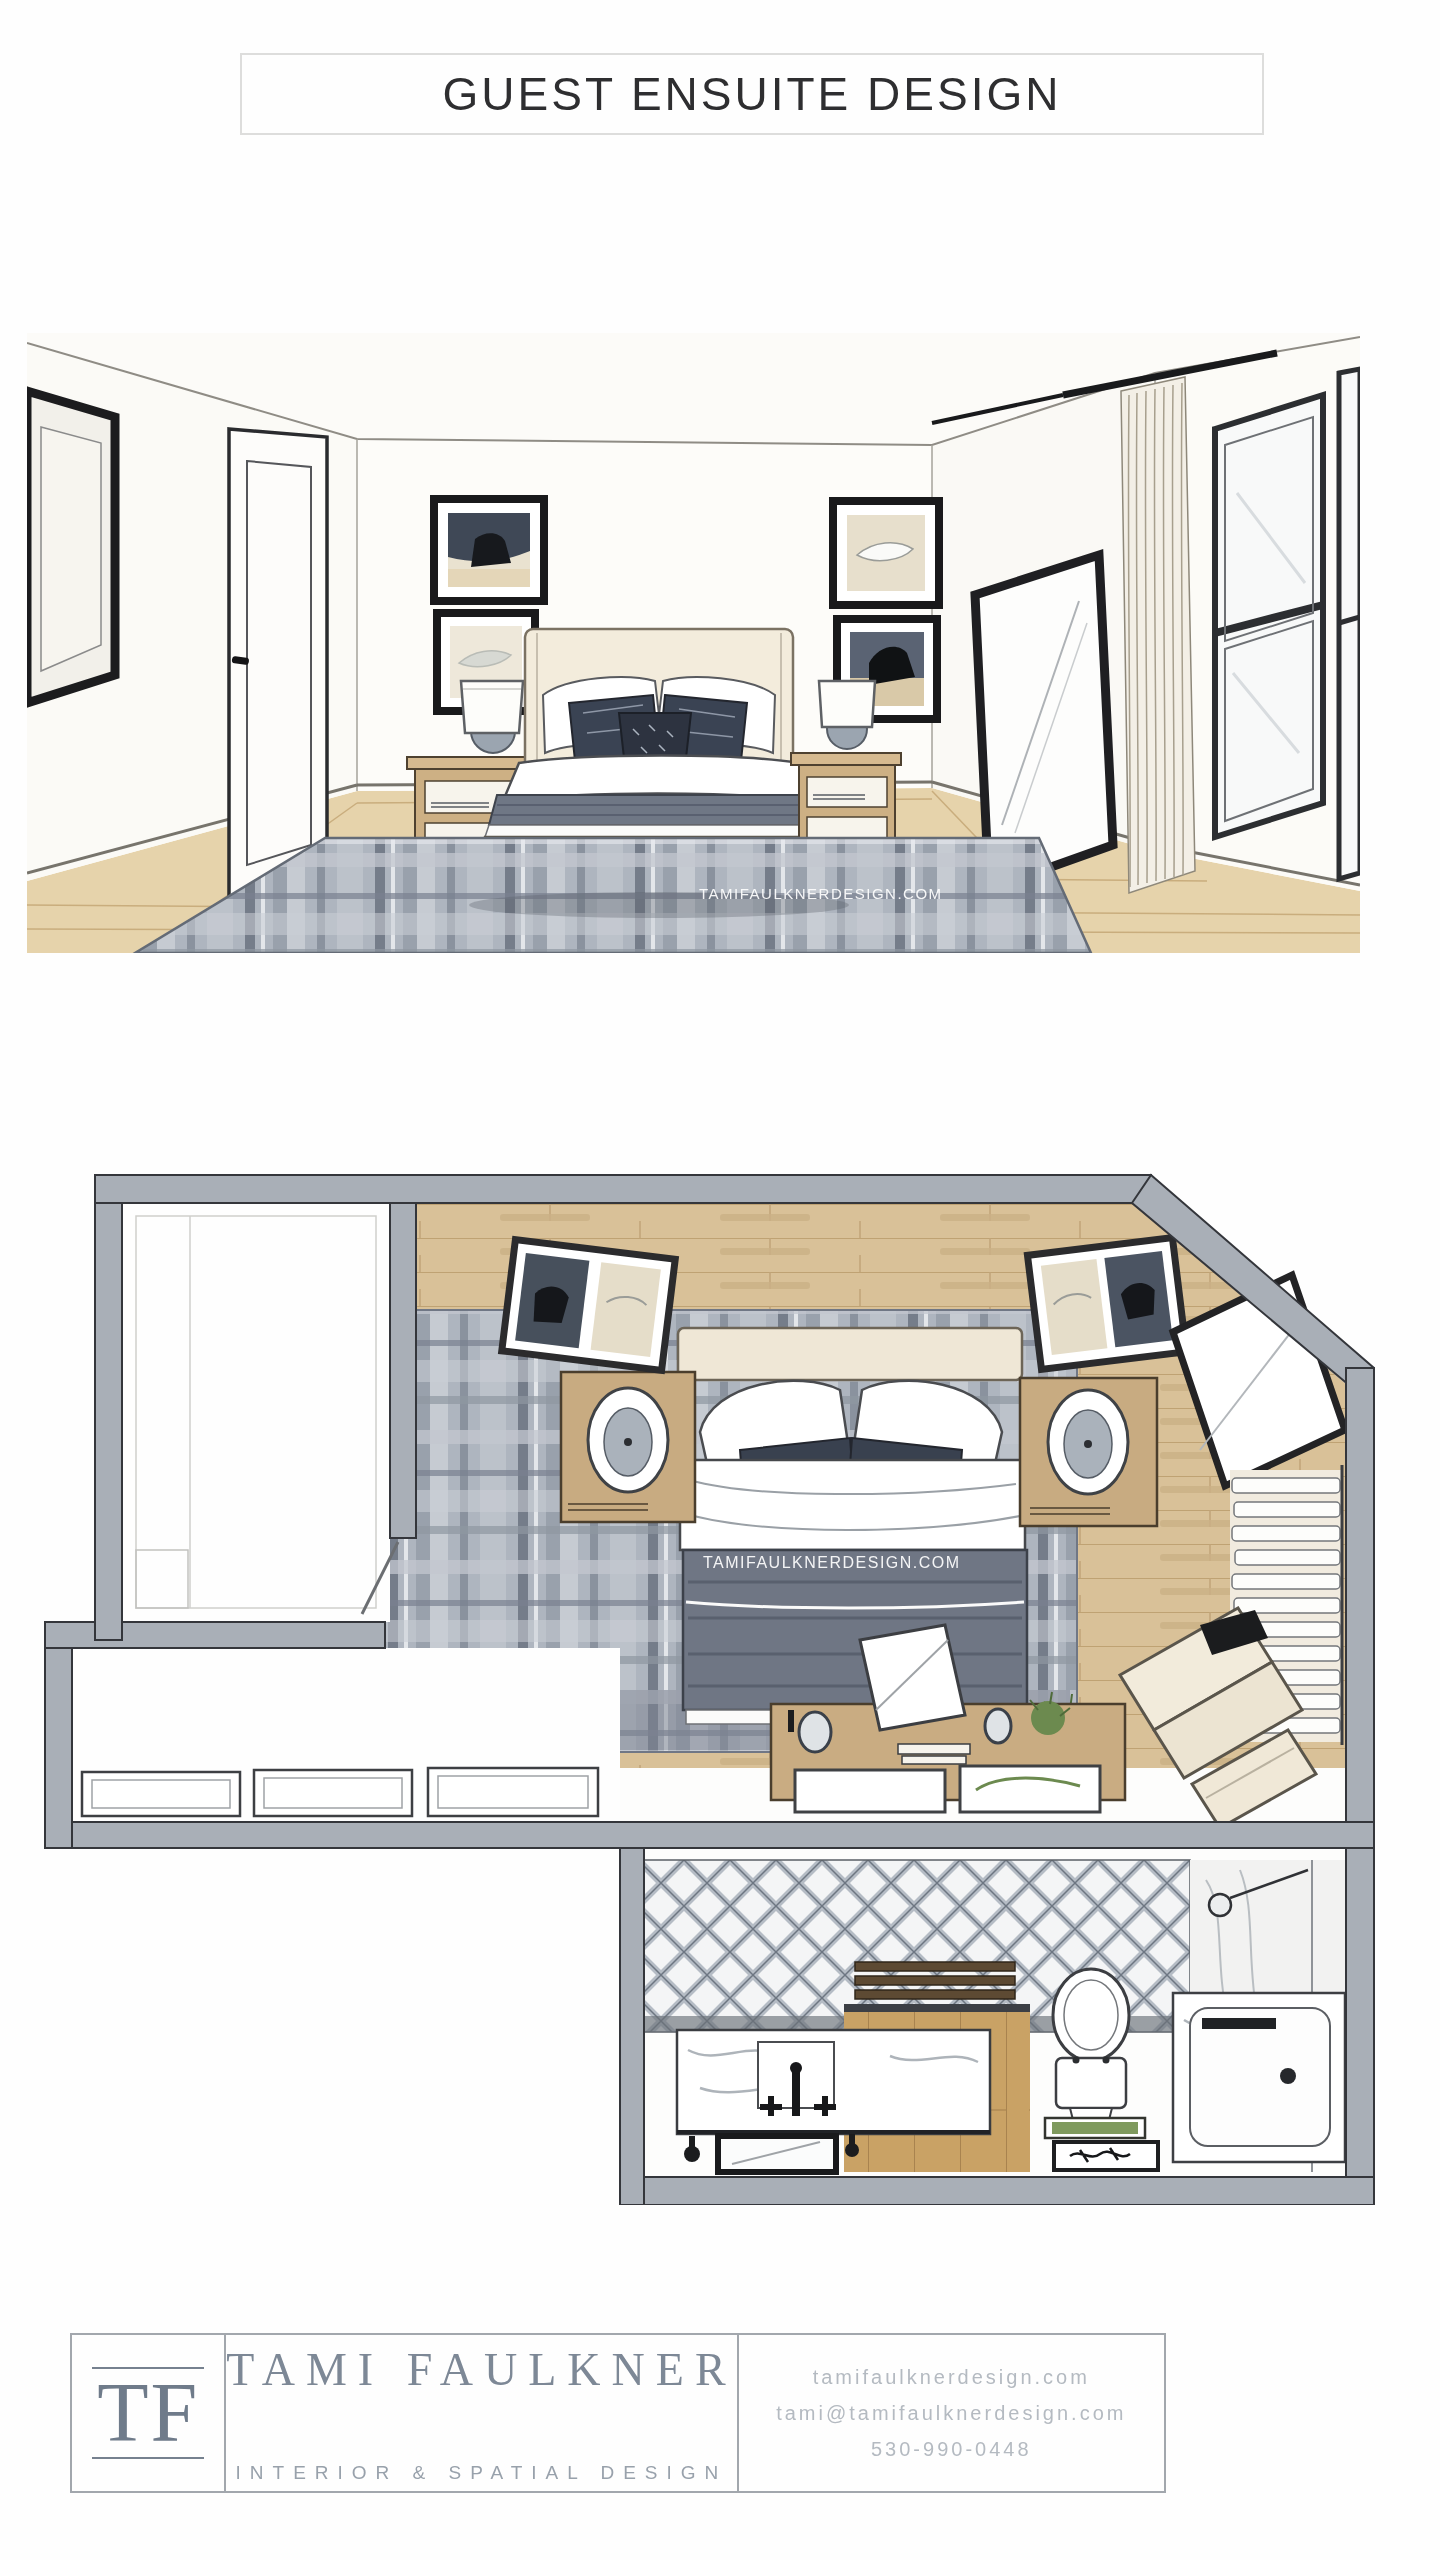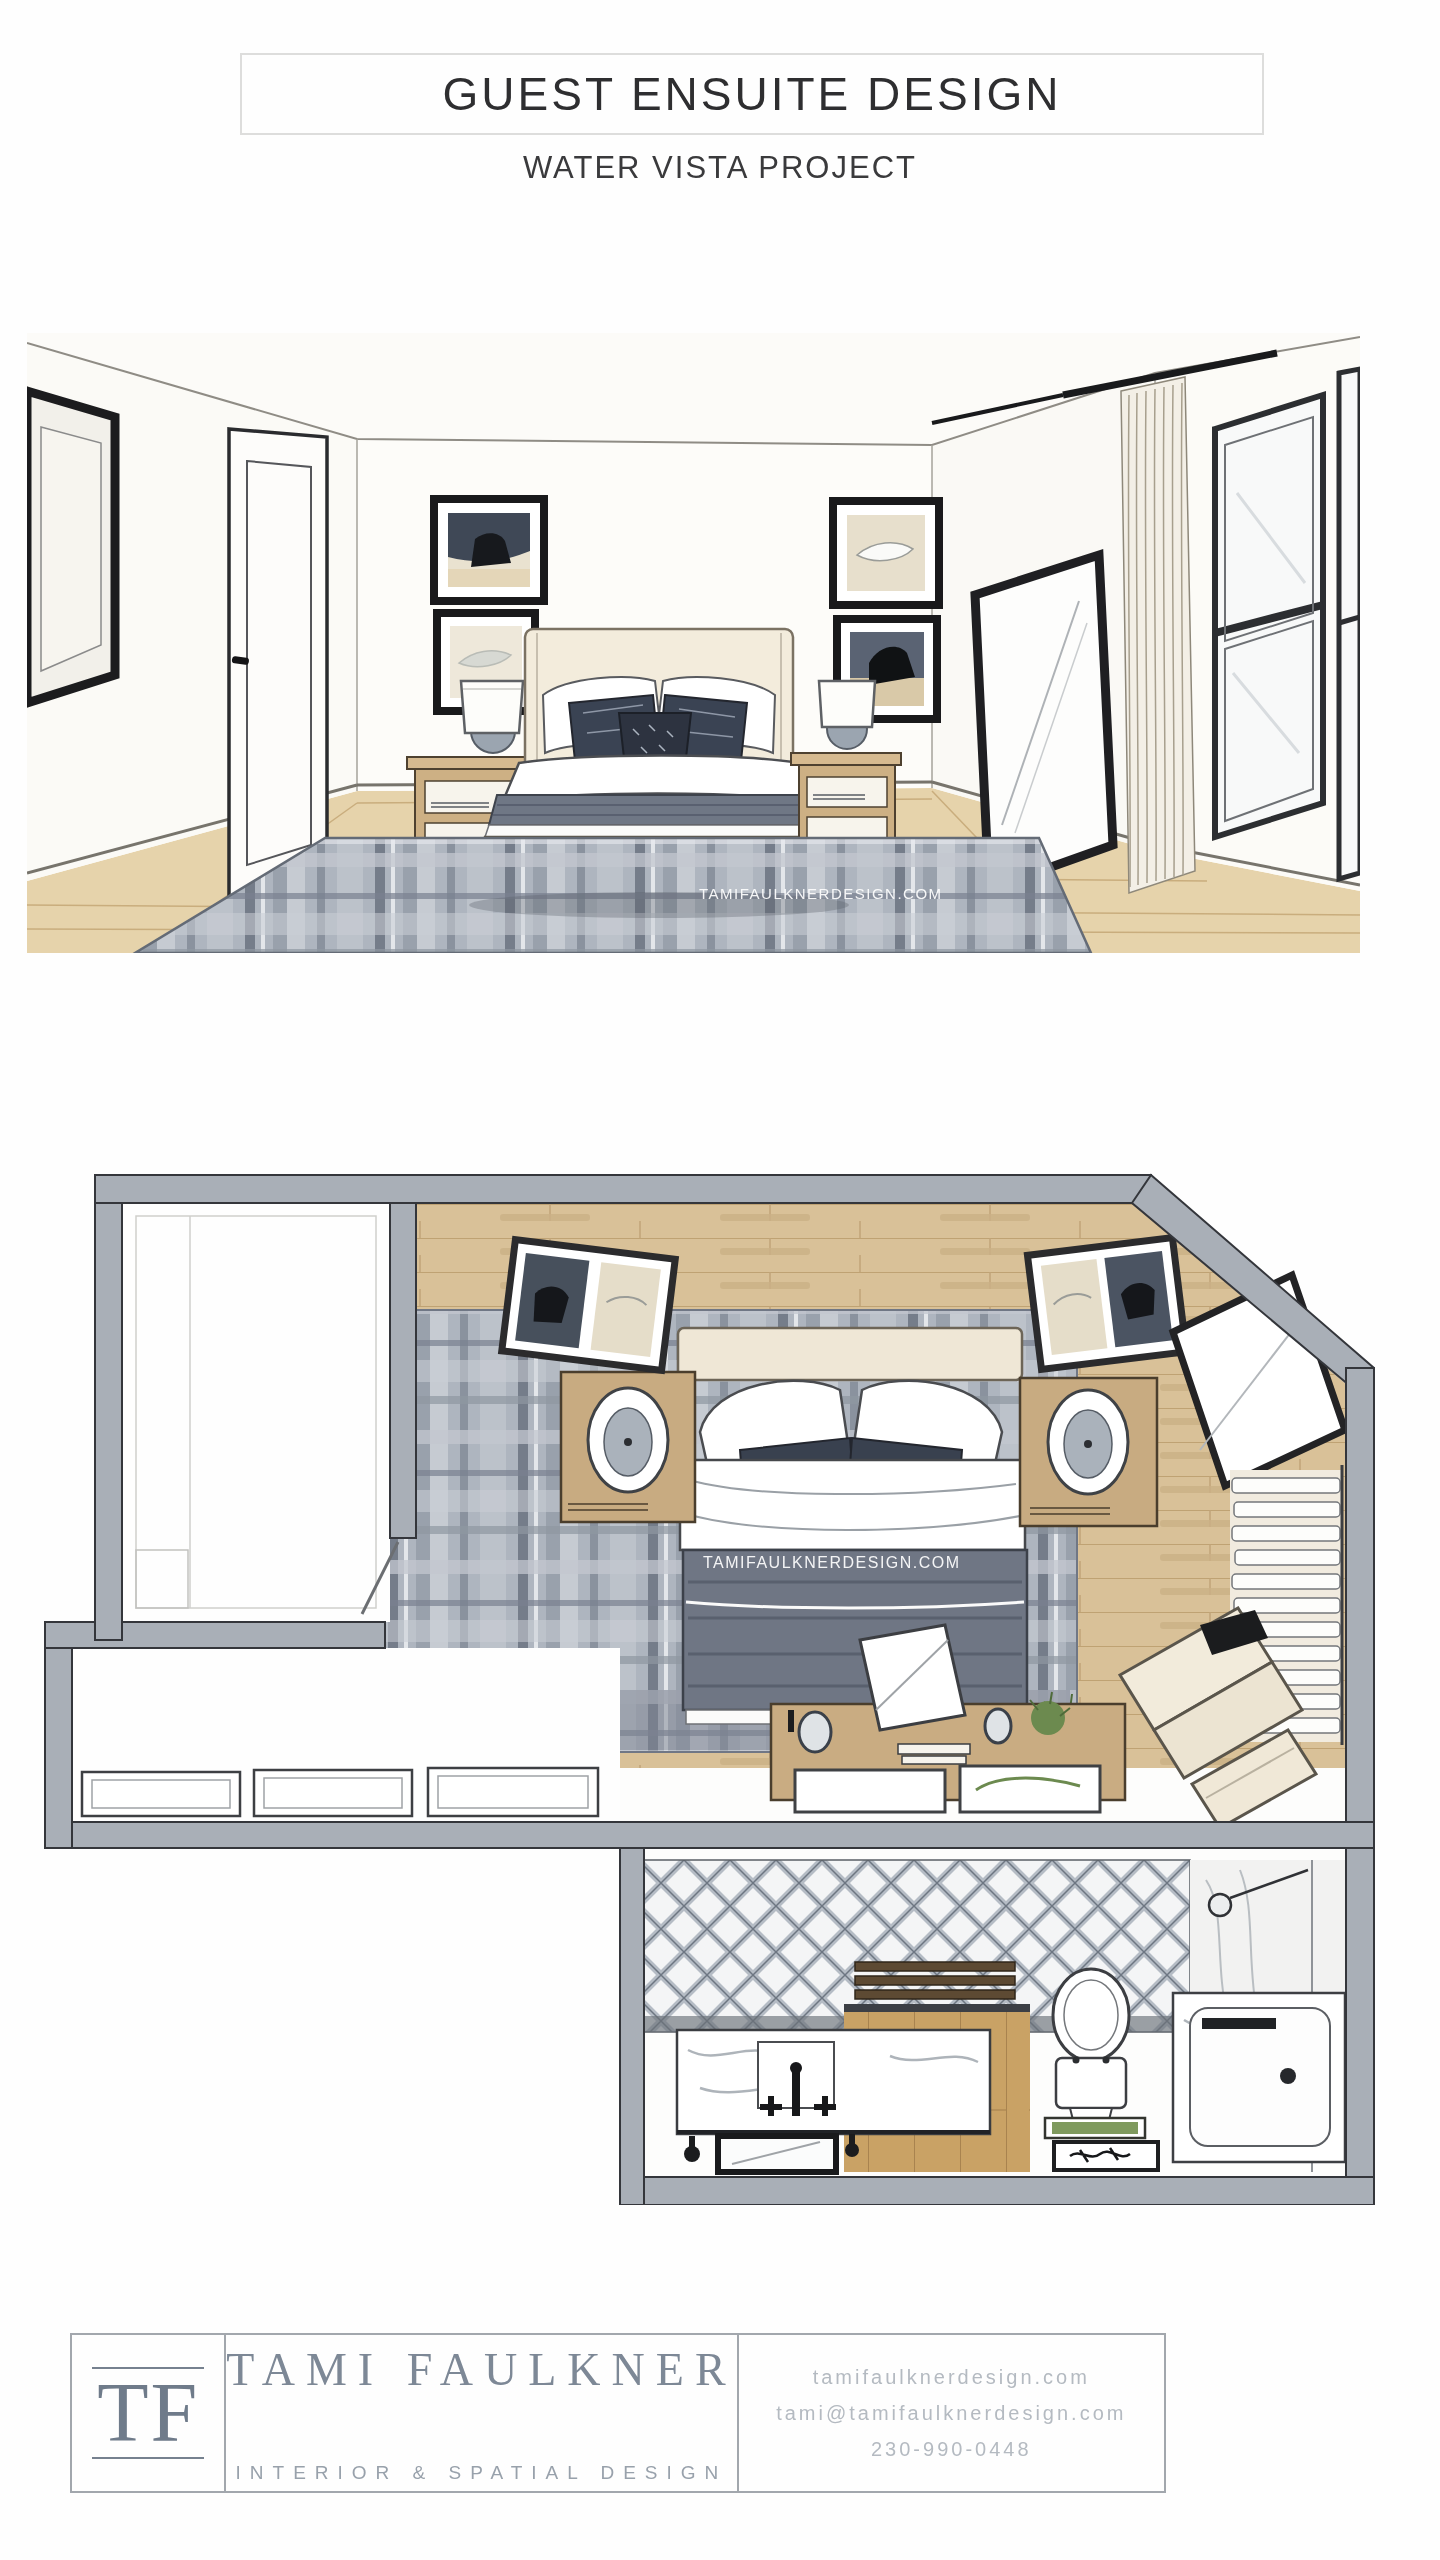--- a/index.html
+++ b/index.html
@@ -30,21 +30,20 @@
   .f-contact{font-size:20px;color:#b4bac1;letter-spacing:3px;white-space:nowrap;}
 </style>
 </head>
 <body>
 
 <div class="page">
 
   <div class="title-box">
     <h1>GUEST ENSUITE DESIGN</h1>
   </div>
-  <div class="subtitle">WATER VISTA PROJECT</div>
 
   <svg class="persp" viewBox="0 0 1333 620">
     <defs>
       <pattern id="plaidA" width="130" height="130" patternUnits="userSpaceOnUse">
         <rect width="130" height="130" fill="#aeb5bf"></rect>
         <rect x="0" width="18" height="130" fill="#c6cbd2"></rect>
         <rect x="30" width="8" height="130" fill="#8a929e"></rect>
         <rect x="50" width="26" height="130" fill="#bcc2ca"></rect>
         <rect x="88" width="10" height="130" fill="#757d8a"></rect>
         <rect x="104" width="4" height="130" fill="#e3e6ea"></rect>
@@ -448,17 +447,17 @@
         <div class="tf-line"></div>
       </div>
     </div>
     <div class="f-center">
       <div class="f-name">TAMI FAULKNER</div>
       <div class="f-tagline">INTERIOR &amp; SPATIAL DESIGN</div>
     </div>
     <div class="f-right">
       <div class="f-contact">tamifaulknerdesign.com</div>
       <div class="f-contact">tami@tamifaulknerdesign.com</div>
-      <div class="f-contact">230-990-0448</div>
+      <div class="f-contact">530-990-0448</div>
     </div>
   </div>
 
 </div>
 
 </body></html>

